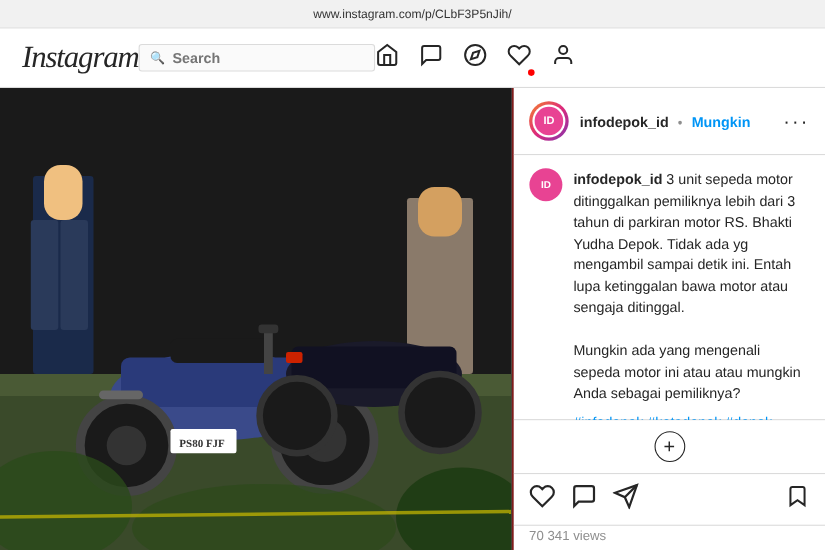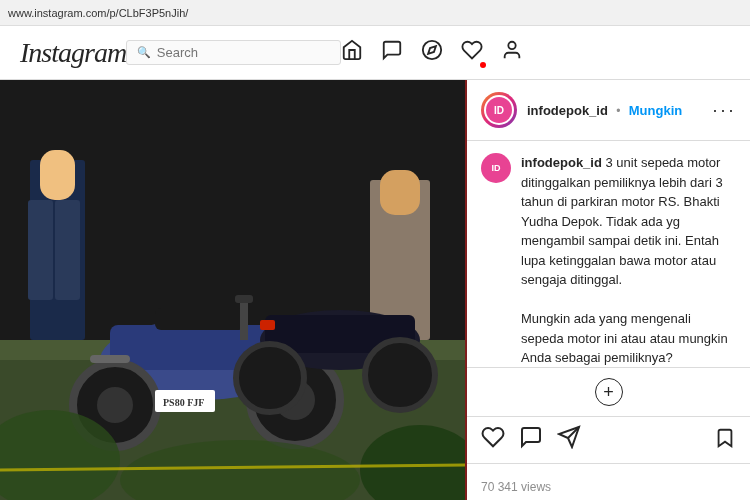--- a/index.html
+++ b/index.html
@@ -13,20 +13,21 @@
     }
 
     
     .browser-bar {
       background: #f1f1f1;
       border-bottom: 1px solid #ddd;
       padding: 4px 8px;
       display: flex;
       align-items: center;
       height: 26px;
+      justify-content: center;
     }
     .browser-url {
       font-size: 11px;
       color: #333;
     }
 
     
     .ig-header {
       background: #fff;
       border-bottom: 1px solid #dbdbdb;
@@ -58,20 +59,21 @@
       font-size: 11px;
       margin-right: 6px;
     }
     .ig-search-input {
       border: none;
       background: transparent;
       font-size: 13px;
       color: #a16207;
       outline: none;
       width: 100%;
+      font-weight: bold;
     }
     .ig-nav-icons {
       display: flex;
       align-items: center;
       gap: 18px;
     }
     .ig-nav-icon {
       color: #262626;
       font-size: 20px;
       cursor: pointer;
@@ -439,18 +441,18 @@
             </svg>
         </span>
       </div>
       <span class="action-icon bookmark" title="Save">
         <svg width="22" height="22" viewBox="0 0 24 24" fill="none" stroke="#262626" stroke-width="2">
             <path d="M19 21l-7-5-7 5V5a2 2 0 0 1 2-2h10a2 2 0 0 1 2 2z"></path>
           </svg>
       </span>
     </div>
 
-    <div style="padding: 16px 14px 6px; border-top: 1px solid #dbdbdb;">
+    <div style="padding: 2px 14px 6px; border-top: 1px solid #dbdbdb;">
       <span style="font-size:12px; color:#8e8e8e;">70 341 views</span>
     </div>
 
   </div>
 </div>
 
 </body></html>

